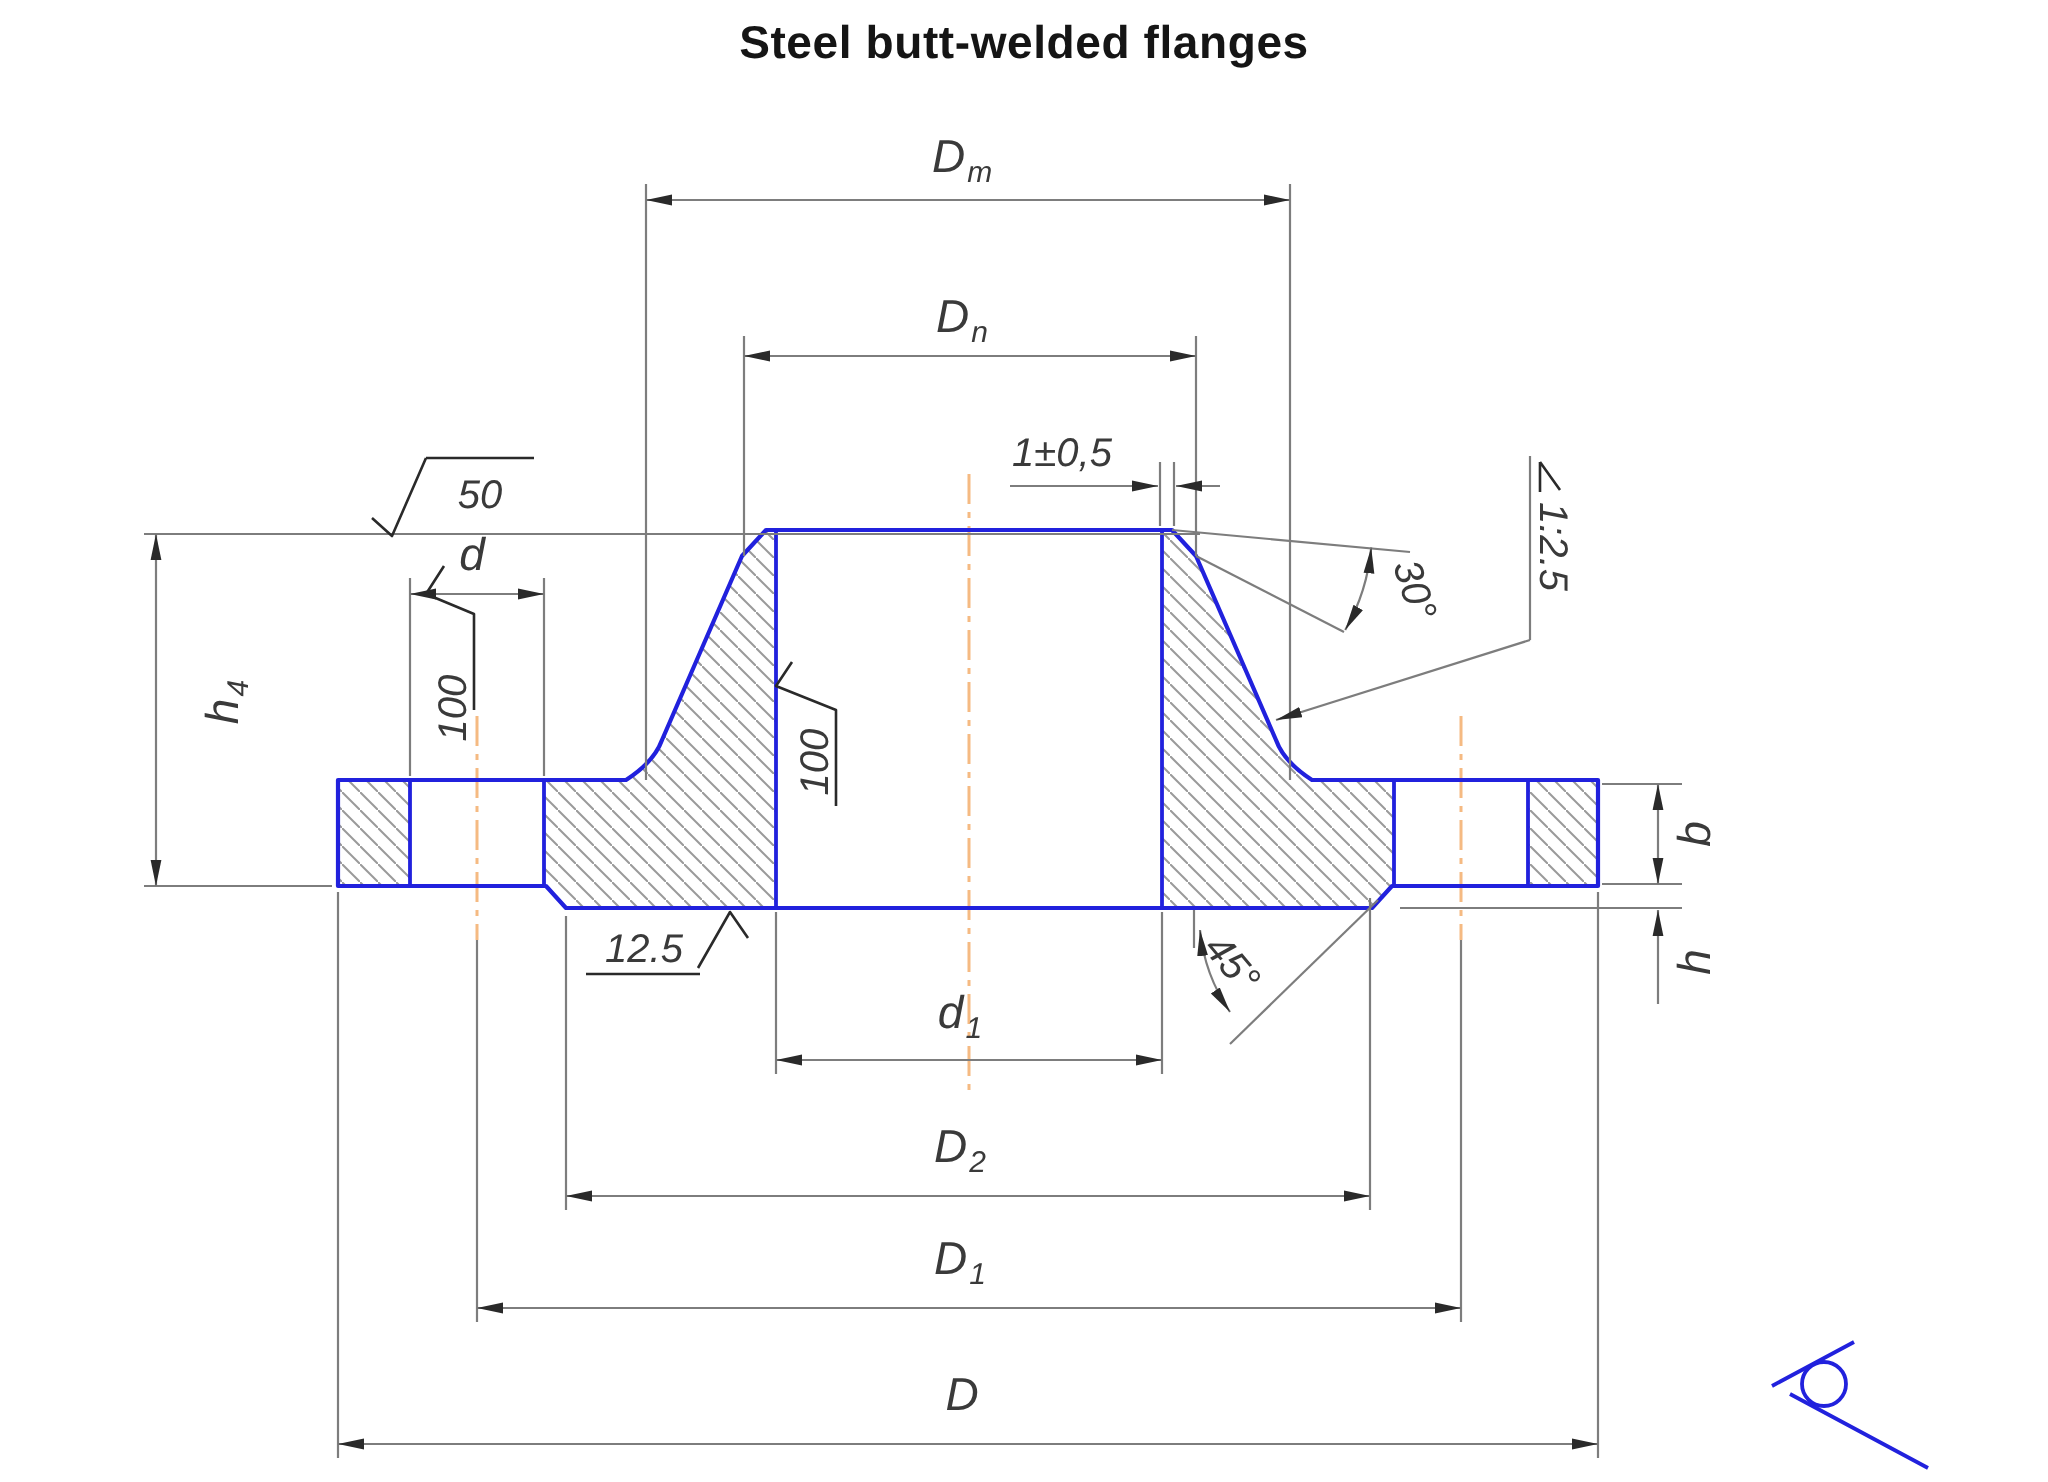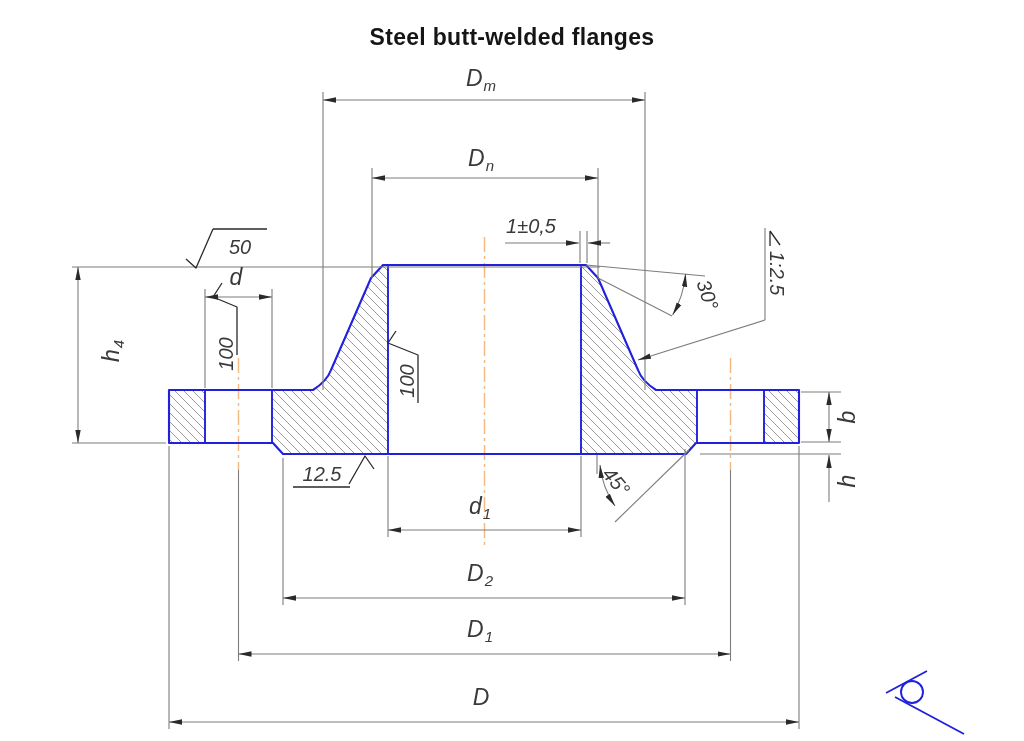--- a/index.html
+++ b/index.html
@@ -1,18 +1,18 @@
 <!DOCTYPE html>
 <html style="--c-background: #ffffff; --c-title_dark: #151515; --c-outline_blue: #2121dd; --c-centerline_orange: #f5ba82; --c-dim_grey: #7d7d7d; --c-arrow_dark: #2a2a2a; --c-hatch_grey: #9a9a9a; --c-text_dark: #3a3a3a;"><head>
 <meta charset="utf-8">
 <style>
   html,body{margin:0;padding:0;background:#fff;}
   #stage{position:relative;width:1024px;height:741px;background:var(--c-background,#fff);overflow:hidden;
          font-family:"Liberation Sans",sans-serif;}
-  #title{position:absolute;top:24px;left:0;width:100%;text-align:center;
+  #title{position:absolute;top:8px;left:0;width:100%;text-align:center;
          font-family:"Liberation Sans",sans-serif;font-weight:600;font-size:23px;
          color:var(--c-title_dark,#151515);letter-spacing:.3px;}
   svg{position:absolute;left:0;top:0;}
   .blue{stroke:var(--c-outline_blue,#2121dd);stroke-width:2.1;fill:none;stroke-linejoin:round;}
   .blue2{stroke:var(--c-outline_blue,#2121dd);stroke-width:1.9;fill:none;}
   .hatchfill{fill:url(#hatch);stroke:none;}
   .hline{stroke:var(--c-hatch_grey,#9a9a9a);stroke-width:1;}
   .dim{stroke:var(--c-dim_grey,#7d7d7d);stroke-width:1.1;fill:none;}
   .rough{stroke:var(--c-arrow_dark,#3a3a3a);stroke-width:1.3;fill:none;stroke-linejoin:round;}
   .cl{stroke:var(--c-centerline_orange,#f5ba82);stroke-width:1.5;fill:none;stroke-dasharray:15 4 3 4;}

